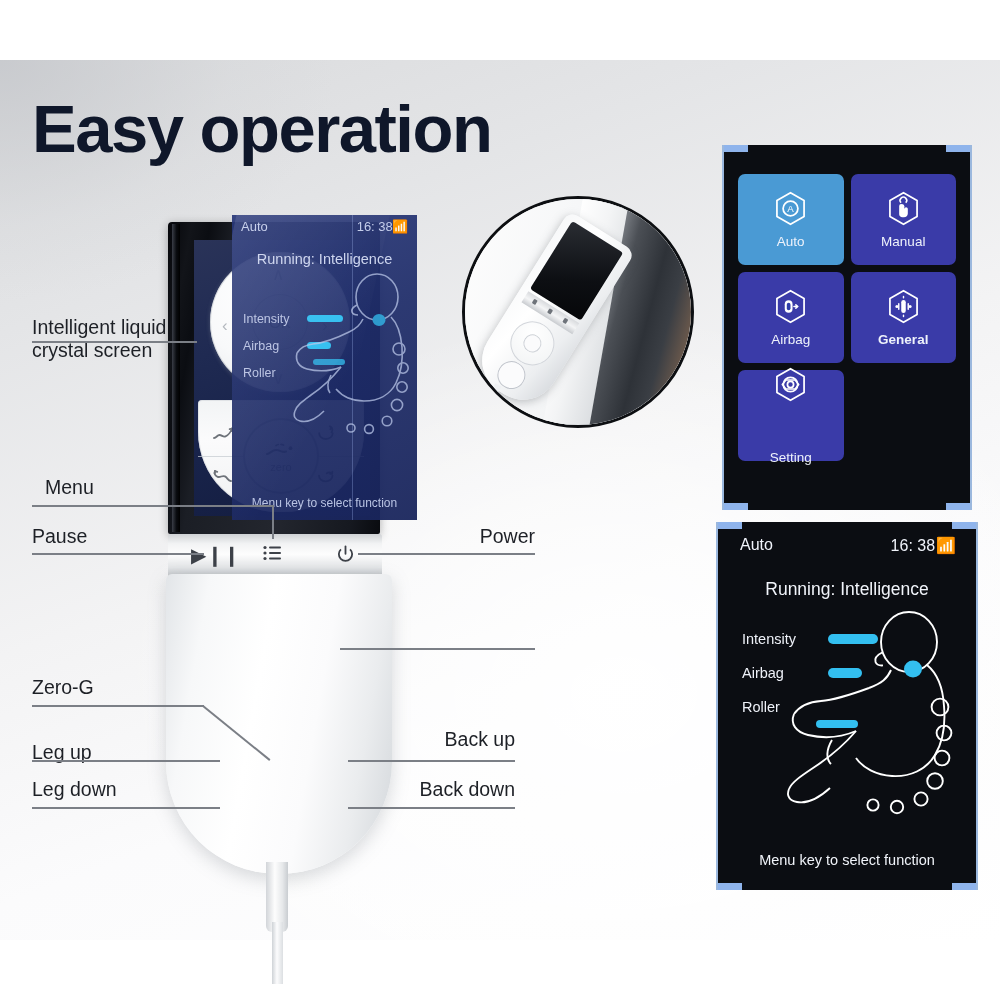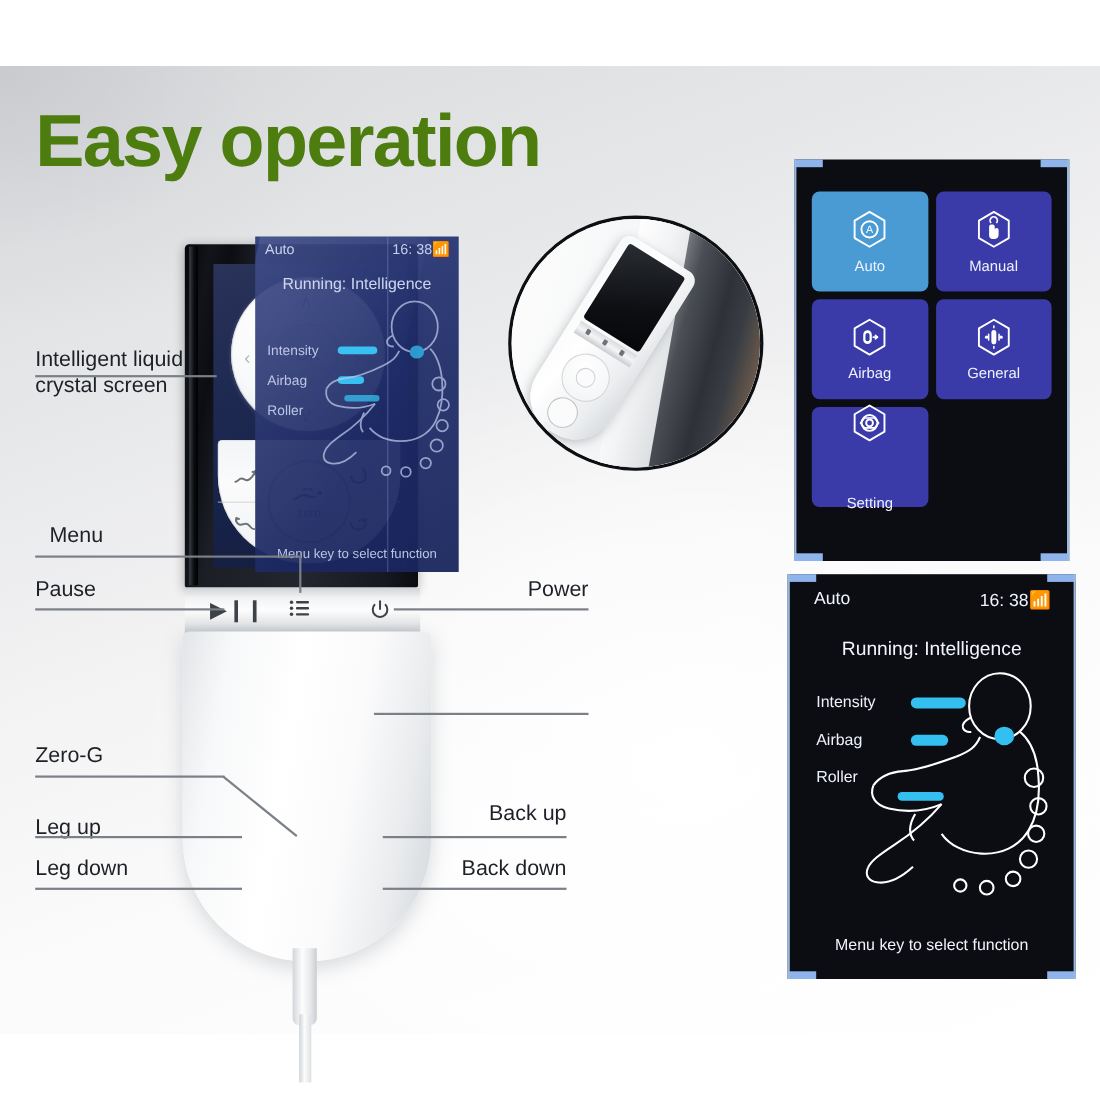--- a/index.html
+++ b/index.html
@@ -27,21 +27,21 @@
   }
   #bg-corner{
     position:absolute;left:0;top:60px;width:420px;height:300px;
     background:radial-gradient(ellipse 100% 100% at 0% 0%, rgba(198,200,204,.85) 0%, rgba(210,212,215,.25) 55%, rgba(255,255,255,0) 80%);
     pointer-events:none;
   }
 
   
   #headline{
     position:absolute;left:32px;top:95px;
-    font-size:67px;font-weight:bold;color:#4d7c0f;
+    font-size:67px;font-weight:bold;color:#0f172a;
     letter-spacing:-1.5px;line-height:1;white-space:nowrap;
   }
 
   
   .callout{position:absolute;font-size:19.5px;color:#1d2026;line-height:1.17;white-space:pre;}
   .callout.right-al{text-align:right;}
   .lline{position:absolute;background:#7b7f86;height:2px;}
   .lline.diag{transform-origin:left center;}
 
   
@@ -433,21 +433,21 @@
             <svg width="37" height="37" viewBox="0 0 36 36" fill="none" stroke="#ffffff" stroke-width="1.7" stroke-linejoin="round">
               <path d="M18 2.6 L31.2 10.3 L31.2 25.7 L18 33.4 L4.8 25.7 L4.8 10.3 Z"></path>
               <rect x="12.4" y="12" width="7.6" height="12" rx="3.8" fill="#fff" stroke="none"></rect>
               <rect x="14.4" y="14.4" width="3.6" height="7.2" rx="1.8" fill="#2e3da8" stroke="none"></rect>
               <path d="M21.4 18h3.4" stroke-width="1.6" stroke-linecap="round"></path>
               <path d="M23.2 16.4l1.8 1.6-1.8 1.6" stroke-width="1.5" stroke-linecap="round" stroke-linejoin="round"></path>
             </svg>
           </span>
           <span class="tlabel">Airbag</span>
         </div>
-        <div class="tile" style="background: rgb(58, 59, 168);">
+        <div class="tile" style="background: rgb(58, 59, 168); font-weight: bold;">
           <span>
             <svg width="37" height="37" viewBox="0 0 36 36" fill="none" stroke="#ffffff" stroke-width="1.7" stroke-linejoin="round">
               <path d="M18 2.6 L31.2 10.3 L31.2 25.7 L18 33.4 L4.8 25.7 L4.8 10.3 Z"></path>
               <rect x="15.8" y="11.6" width="4.4" height="12.8" rx="2.2" fill="#fff" stroke="none"></rect>
               <circle cx="11.6" cy="18" r="1.5" fill="#fff" stroke="none"></circle>
               <circle cx="24.4" cy="18" r="1.5" fill="#fff" stroke="none"></circle>
               <path d="M13.4 15.4v5.2M22.6 15.4v5.2" stroke-width="1.4" stroke-linecap="round"></path>
               <path d="M18 9.6v-1.4M18 26.4v1.4" stroke-width="1.4" stroke-linecap="round"></path>
             </svg>
           </span>

